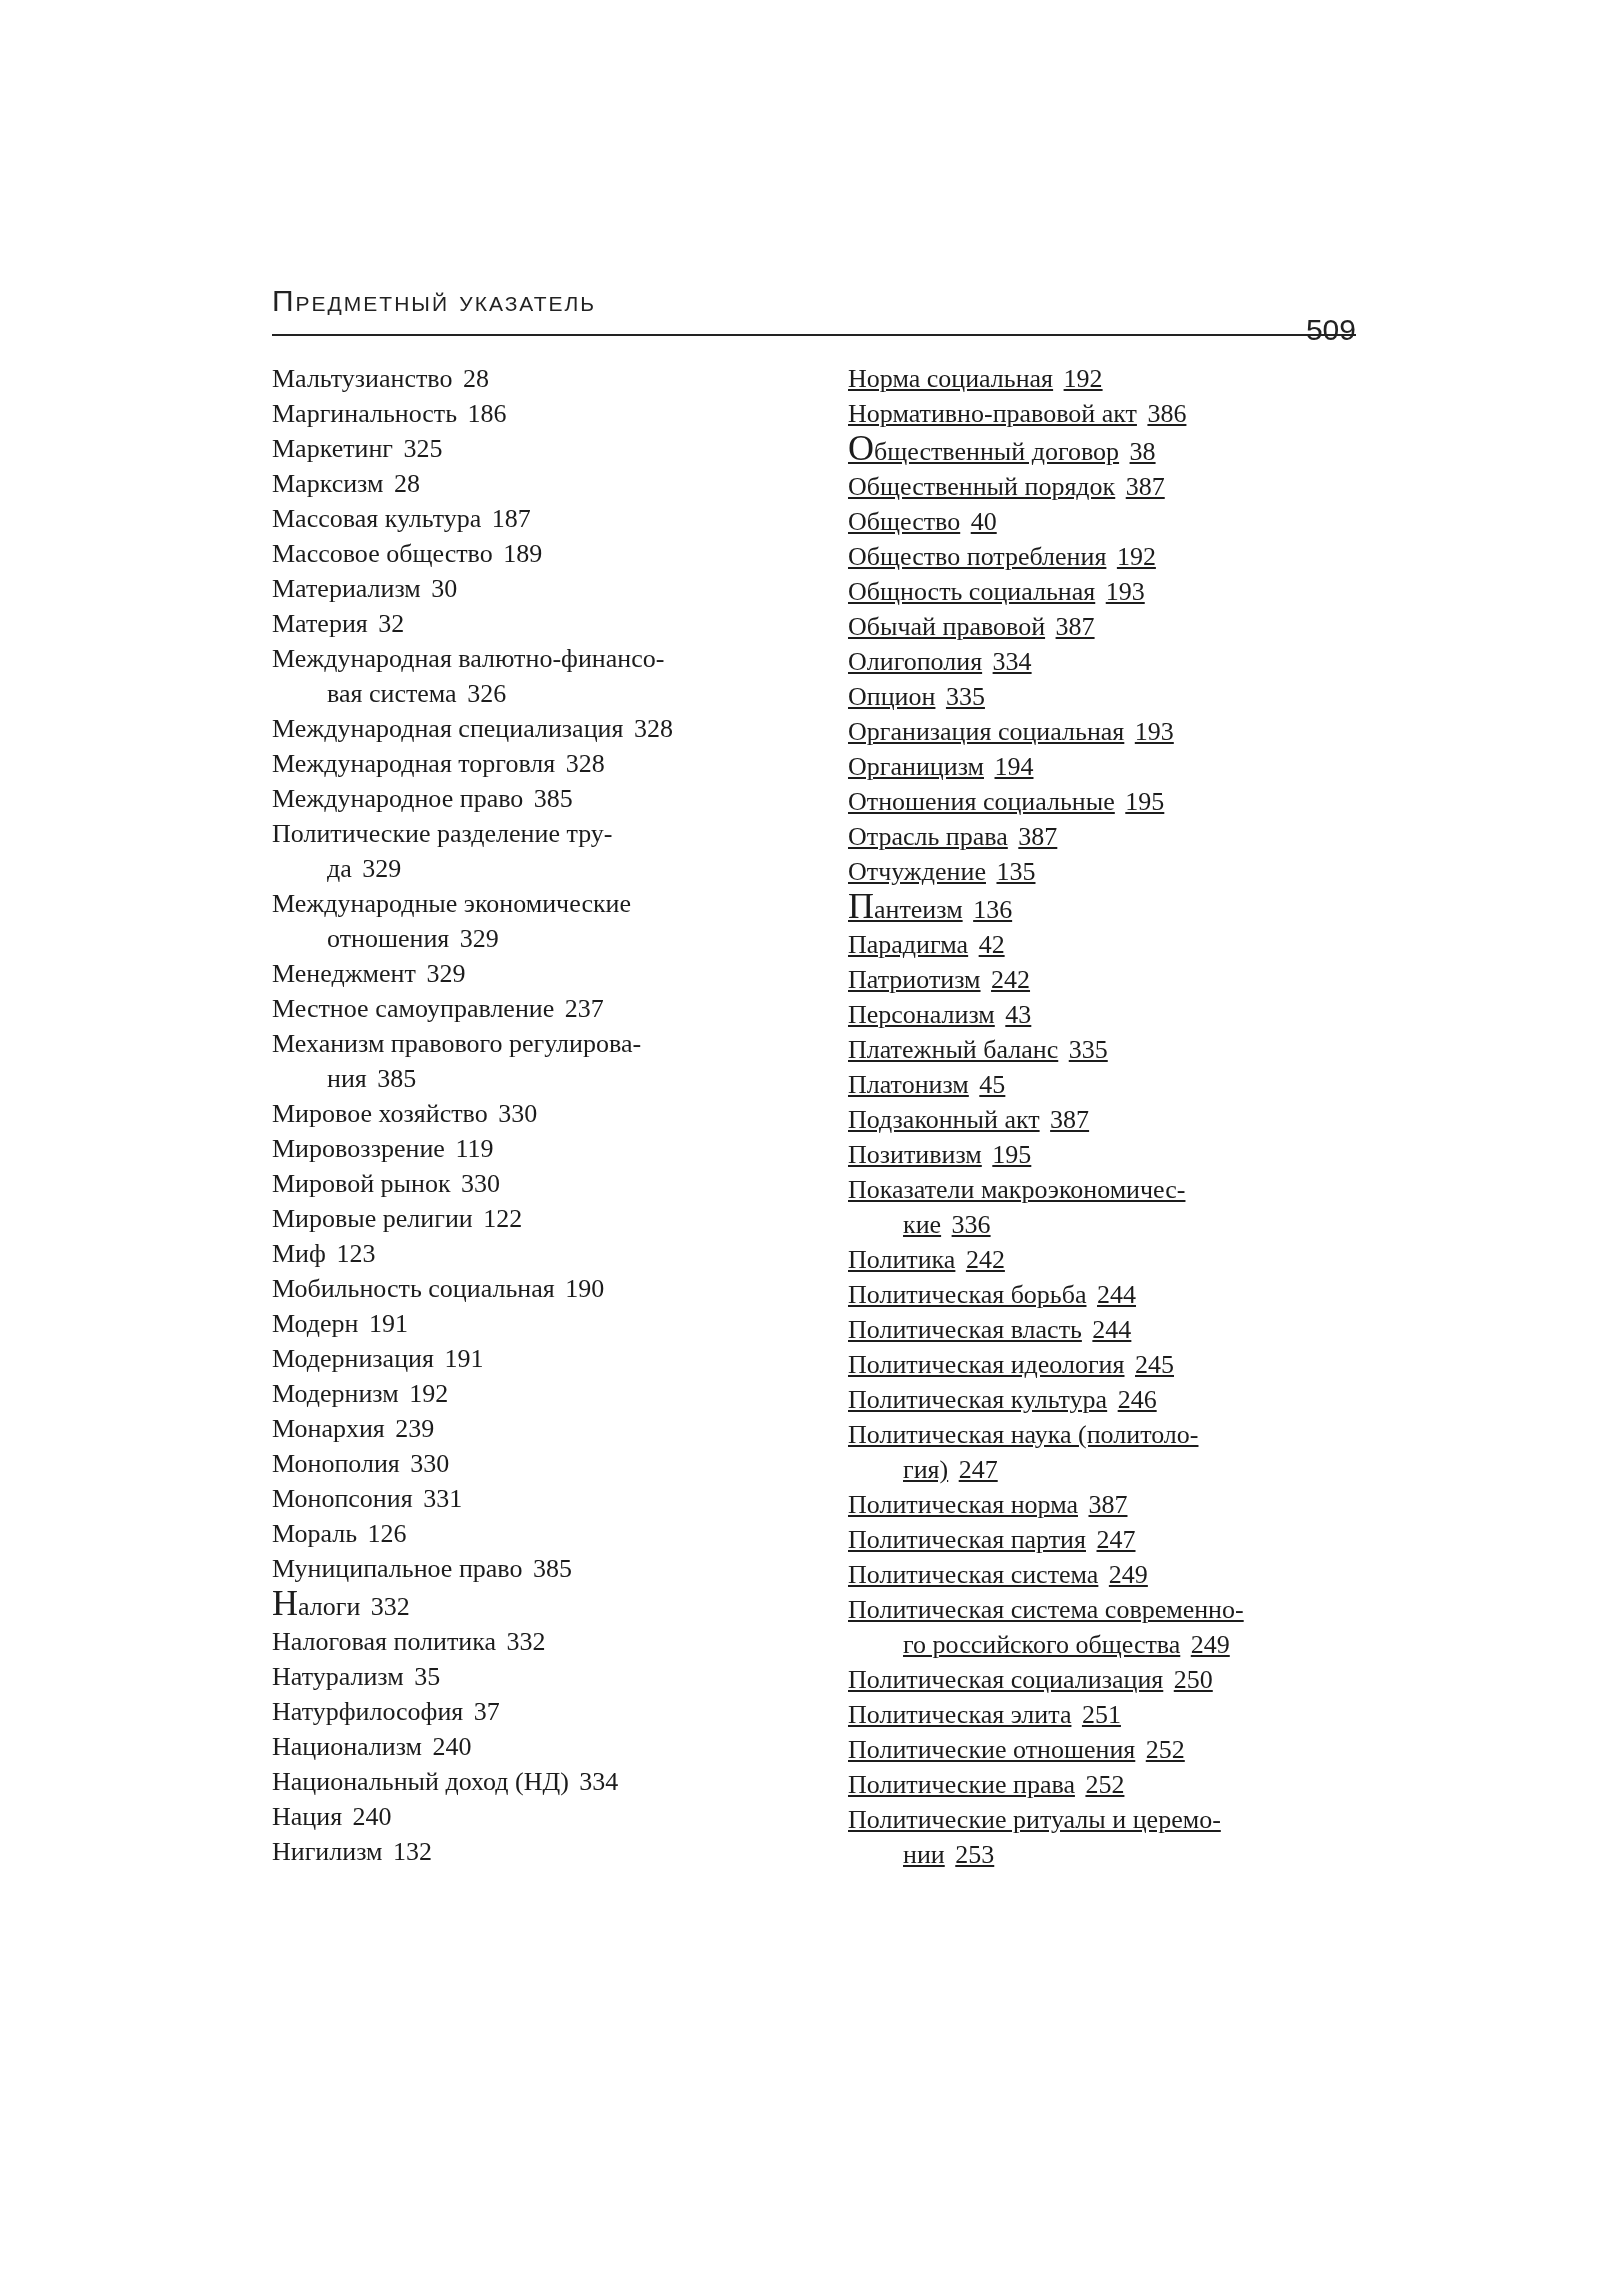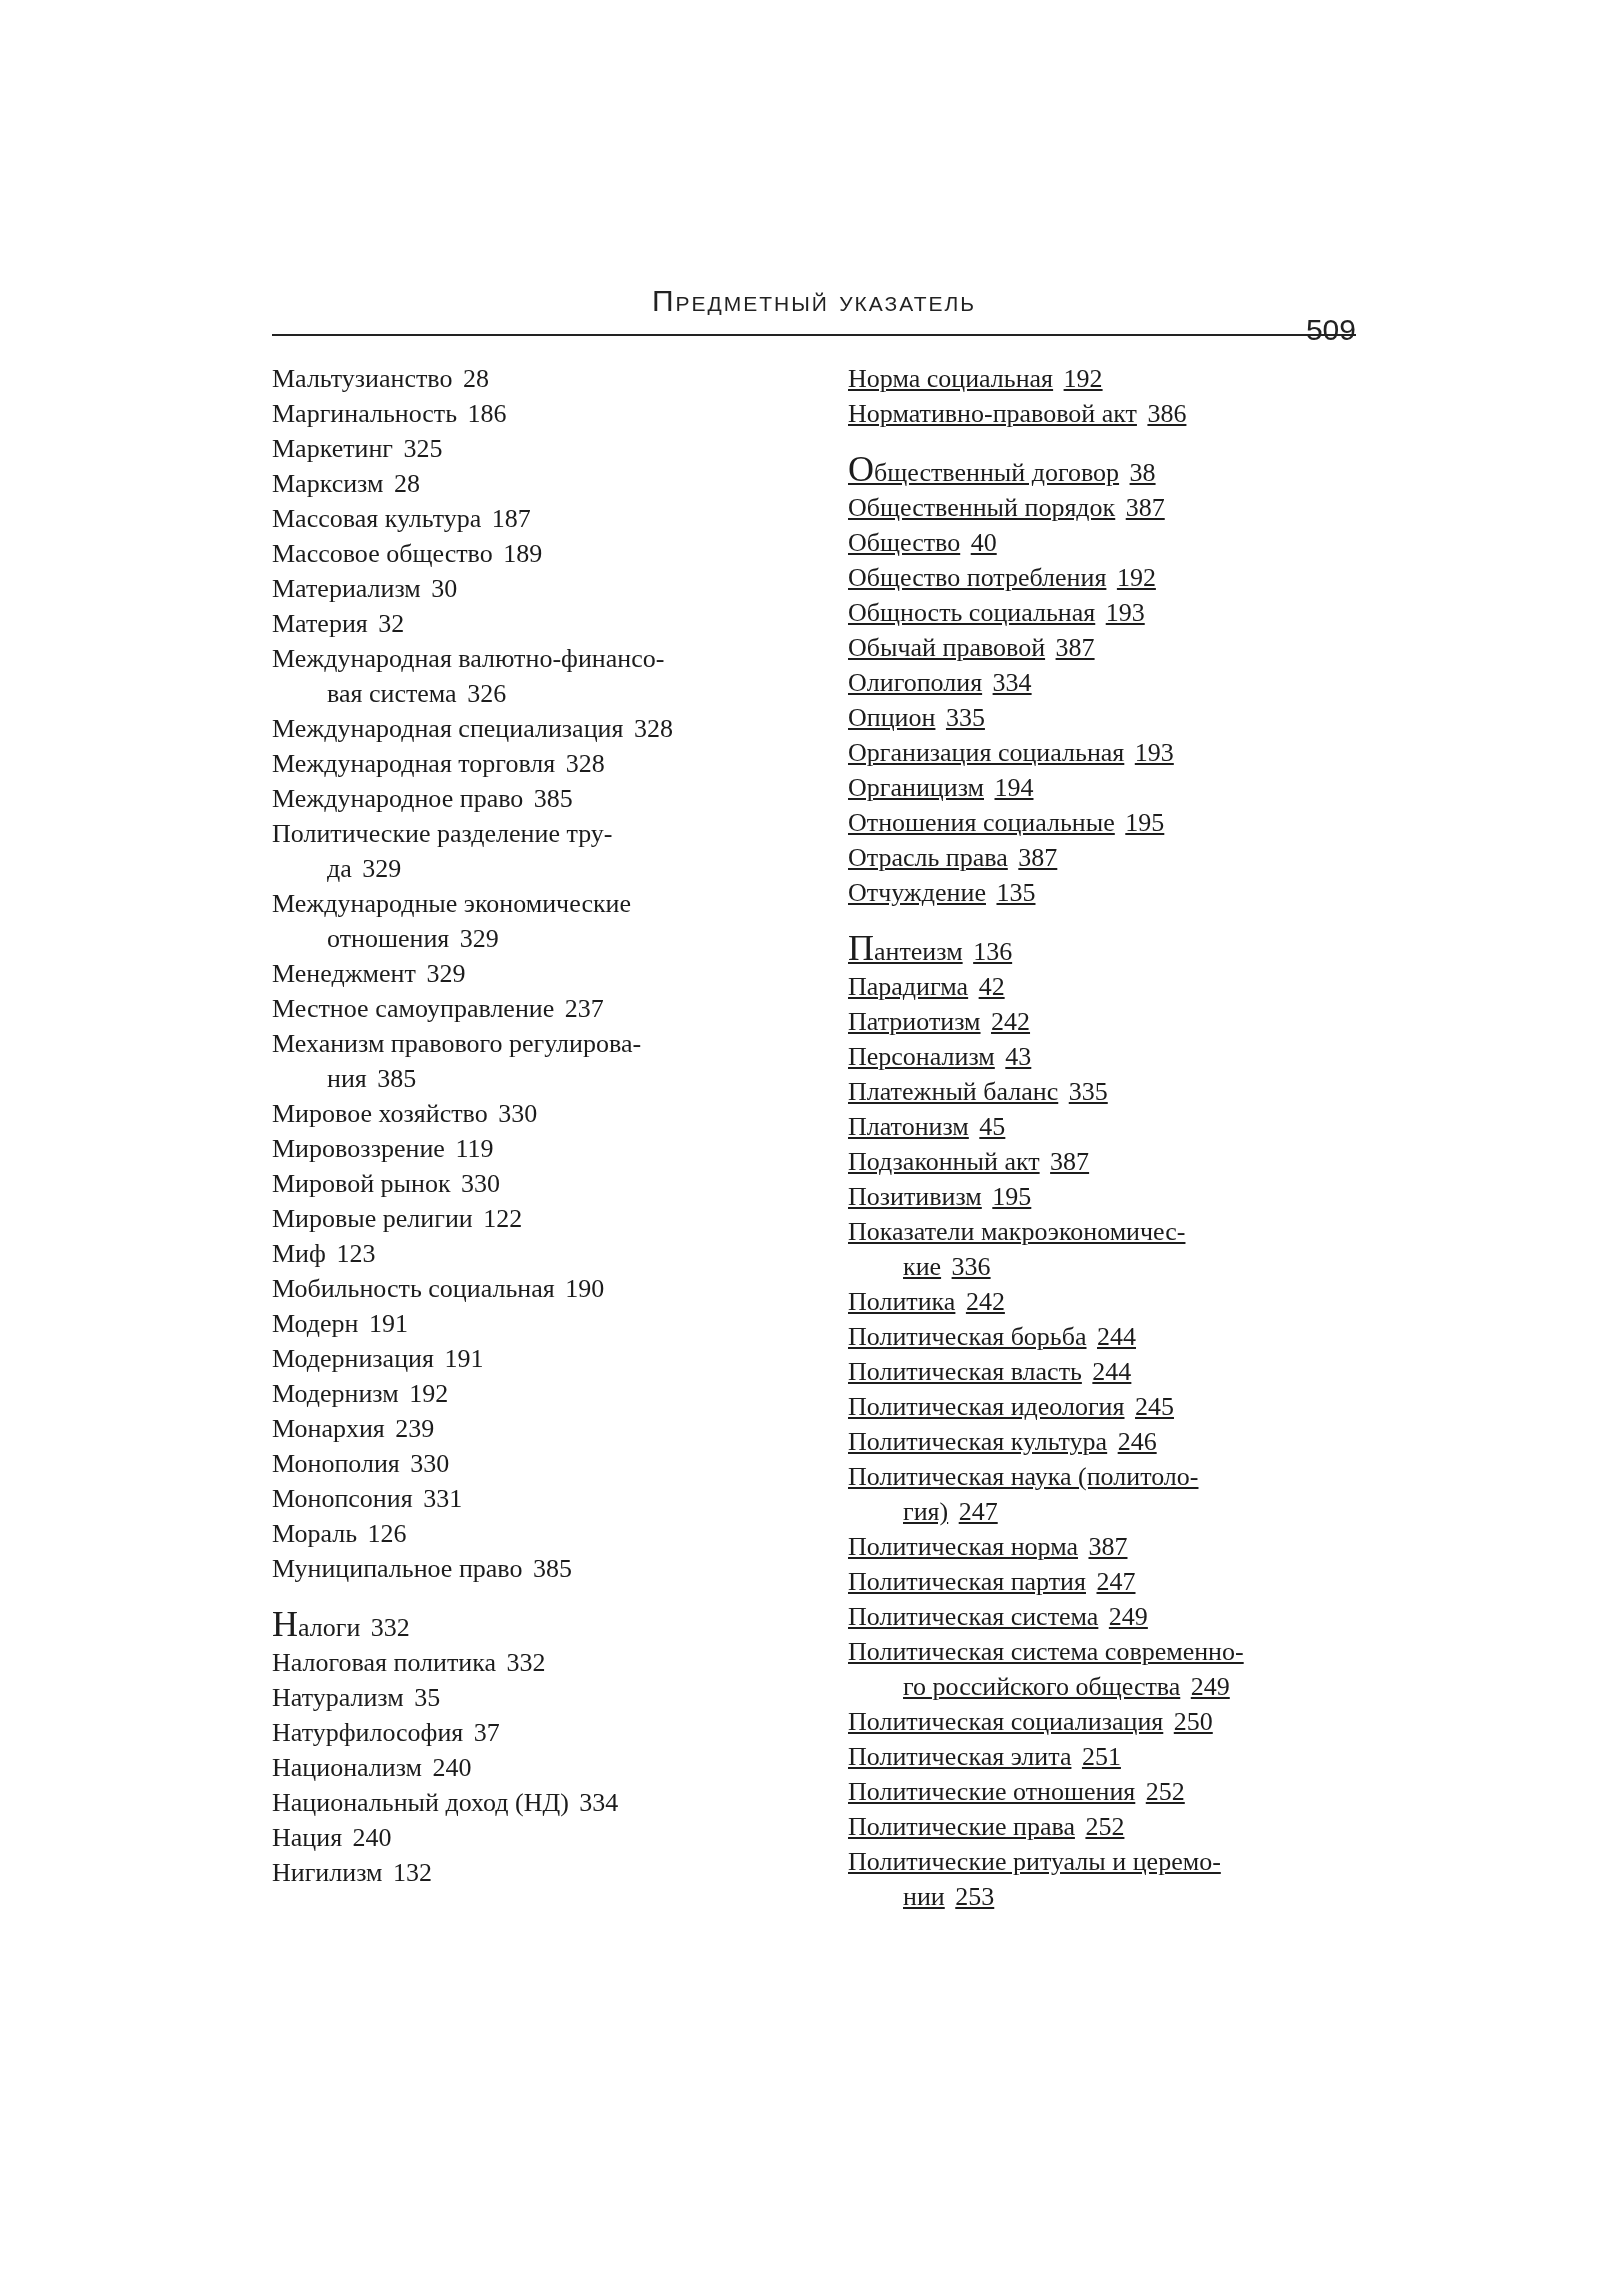--- a/index.html
+++ b/index.html
@@ -17,21 +17,21 @@
     overflow: hidden;
   }
   .running-head {
     position: absolute;
     top: 284px;
     left: 272px;
     width: 1084px;
     height: 39px;
   }
   .head-title {
-    text-align: center;
+    text-align: left;
     font-family: "Liberation Sans", sans-serif;
     font-variant: small-caps;
     font-size: 30px;
     letter-spacing: 2px;
     color: #222222;
   }
   .page-number {
     position: absolute;
     right: 0;
     top: 0;
@@ -60,21 +60,20 @@
   }
   .col + .col {
     margin-left: 68px;
     text-decoration: underline;
   }
   .entry {
     font-size: 26px;
     line-height: 35px;
   }
   .entry.gap {
-    margin-top: 21px;
   }
   .entry .line {
     white-space: nowrap;
   }
   .entry .line.cont {
     padding-left: 55px;
   }
   .cap {
     font-size: 36px;
     line-height: 35px;

